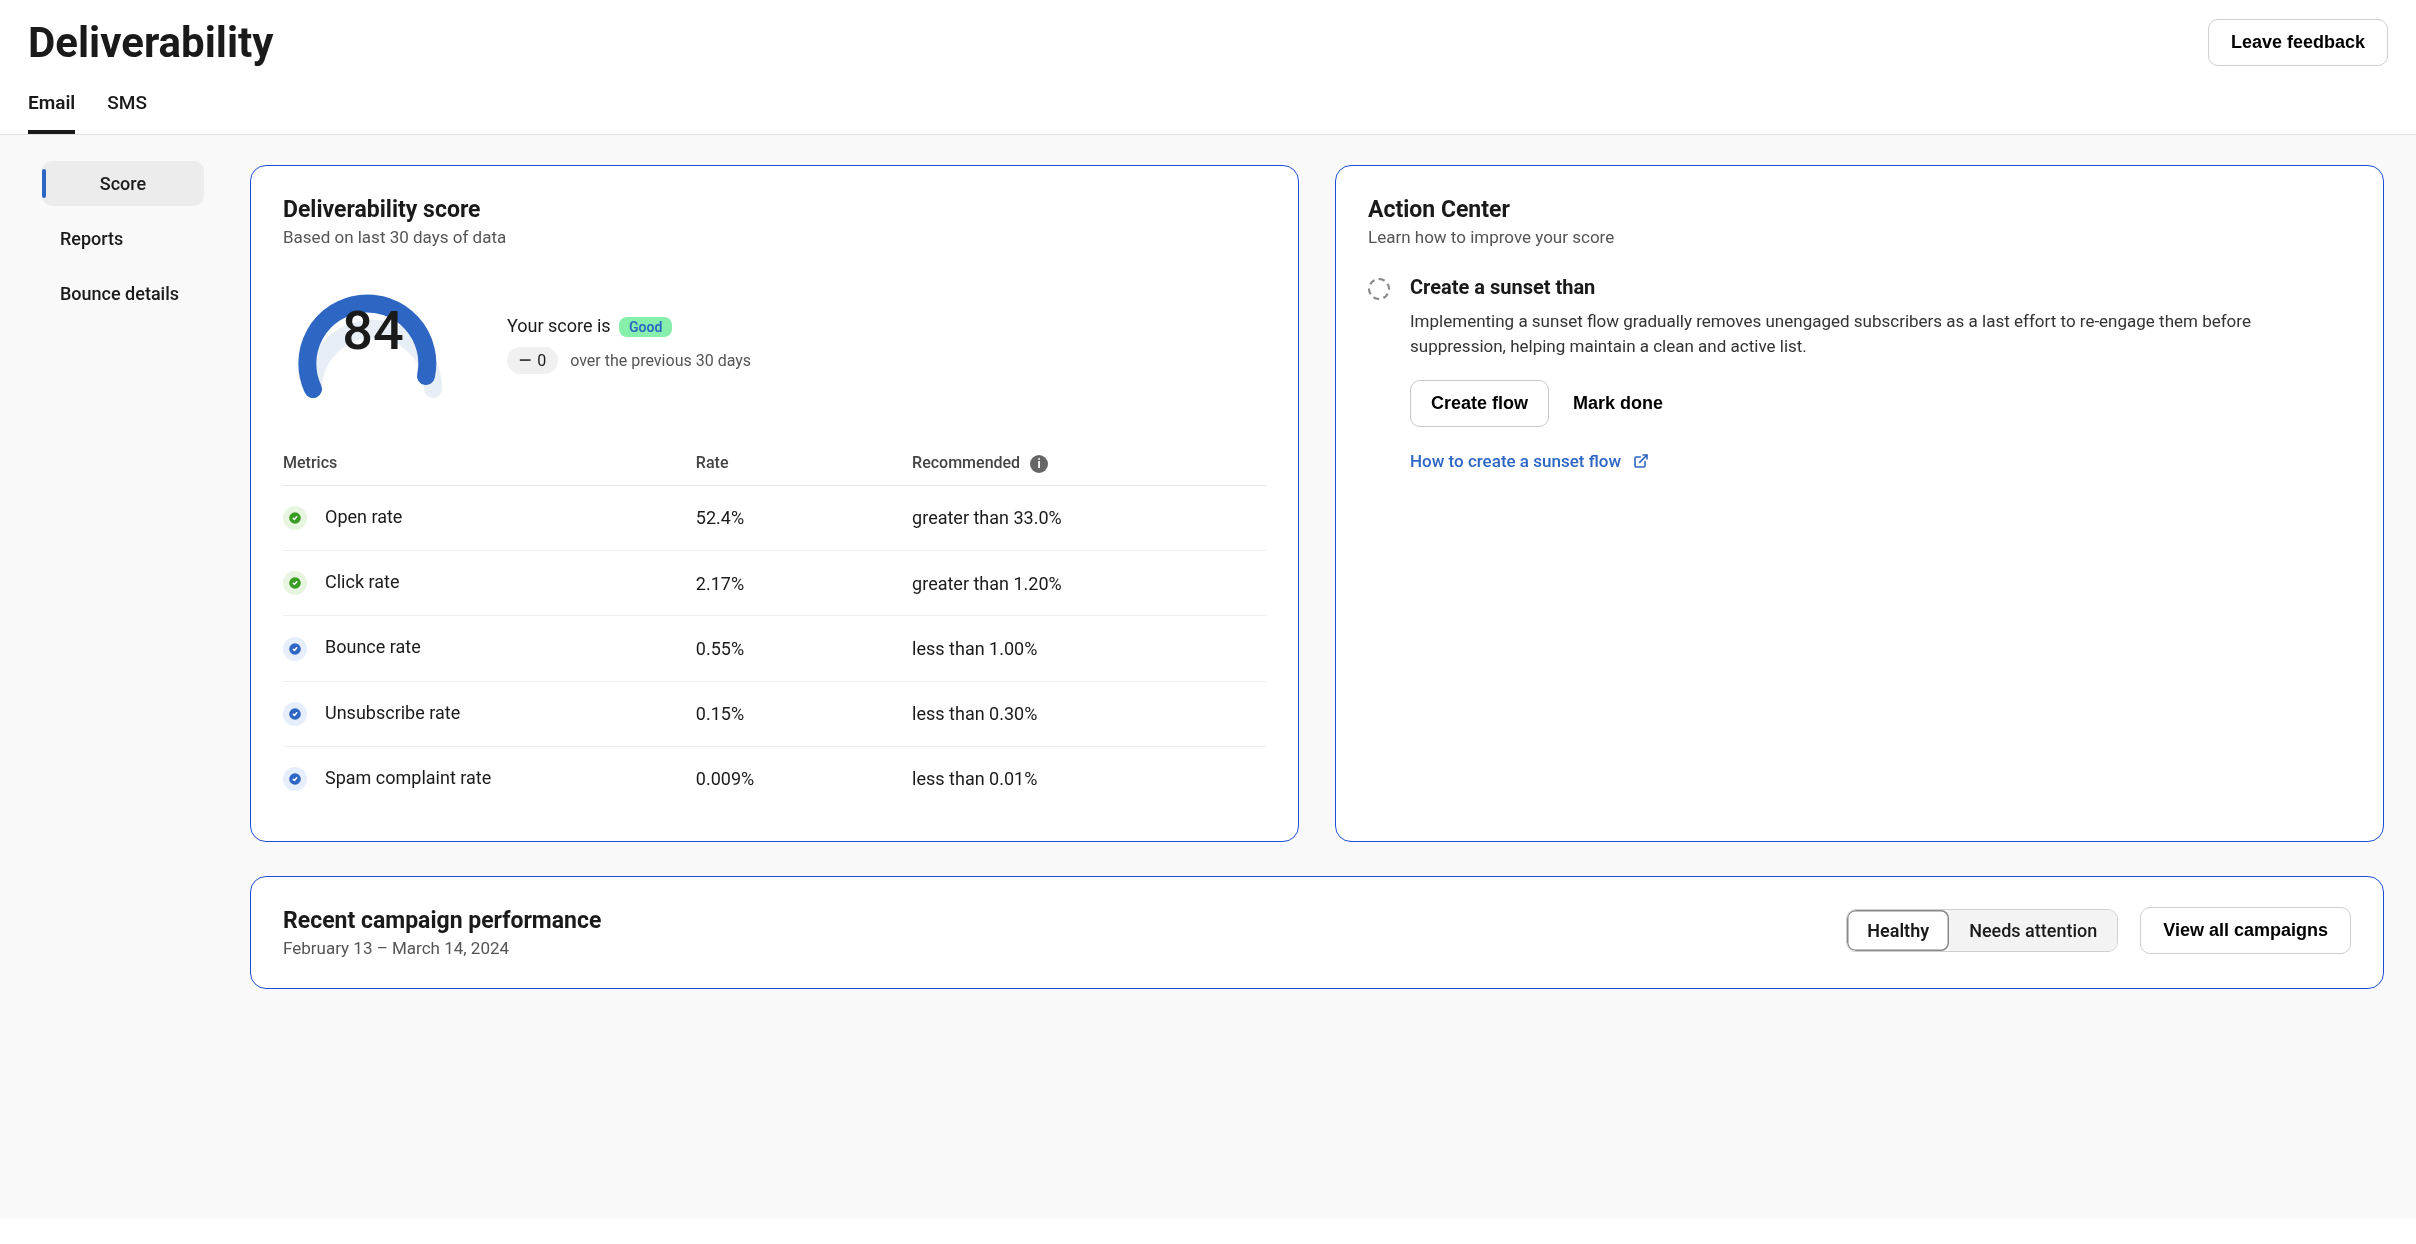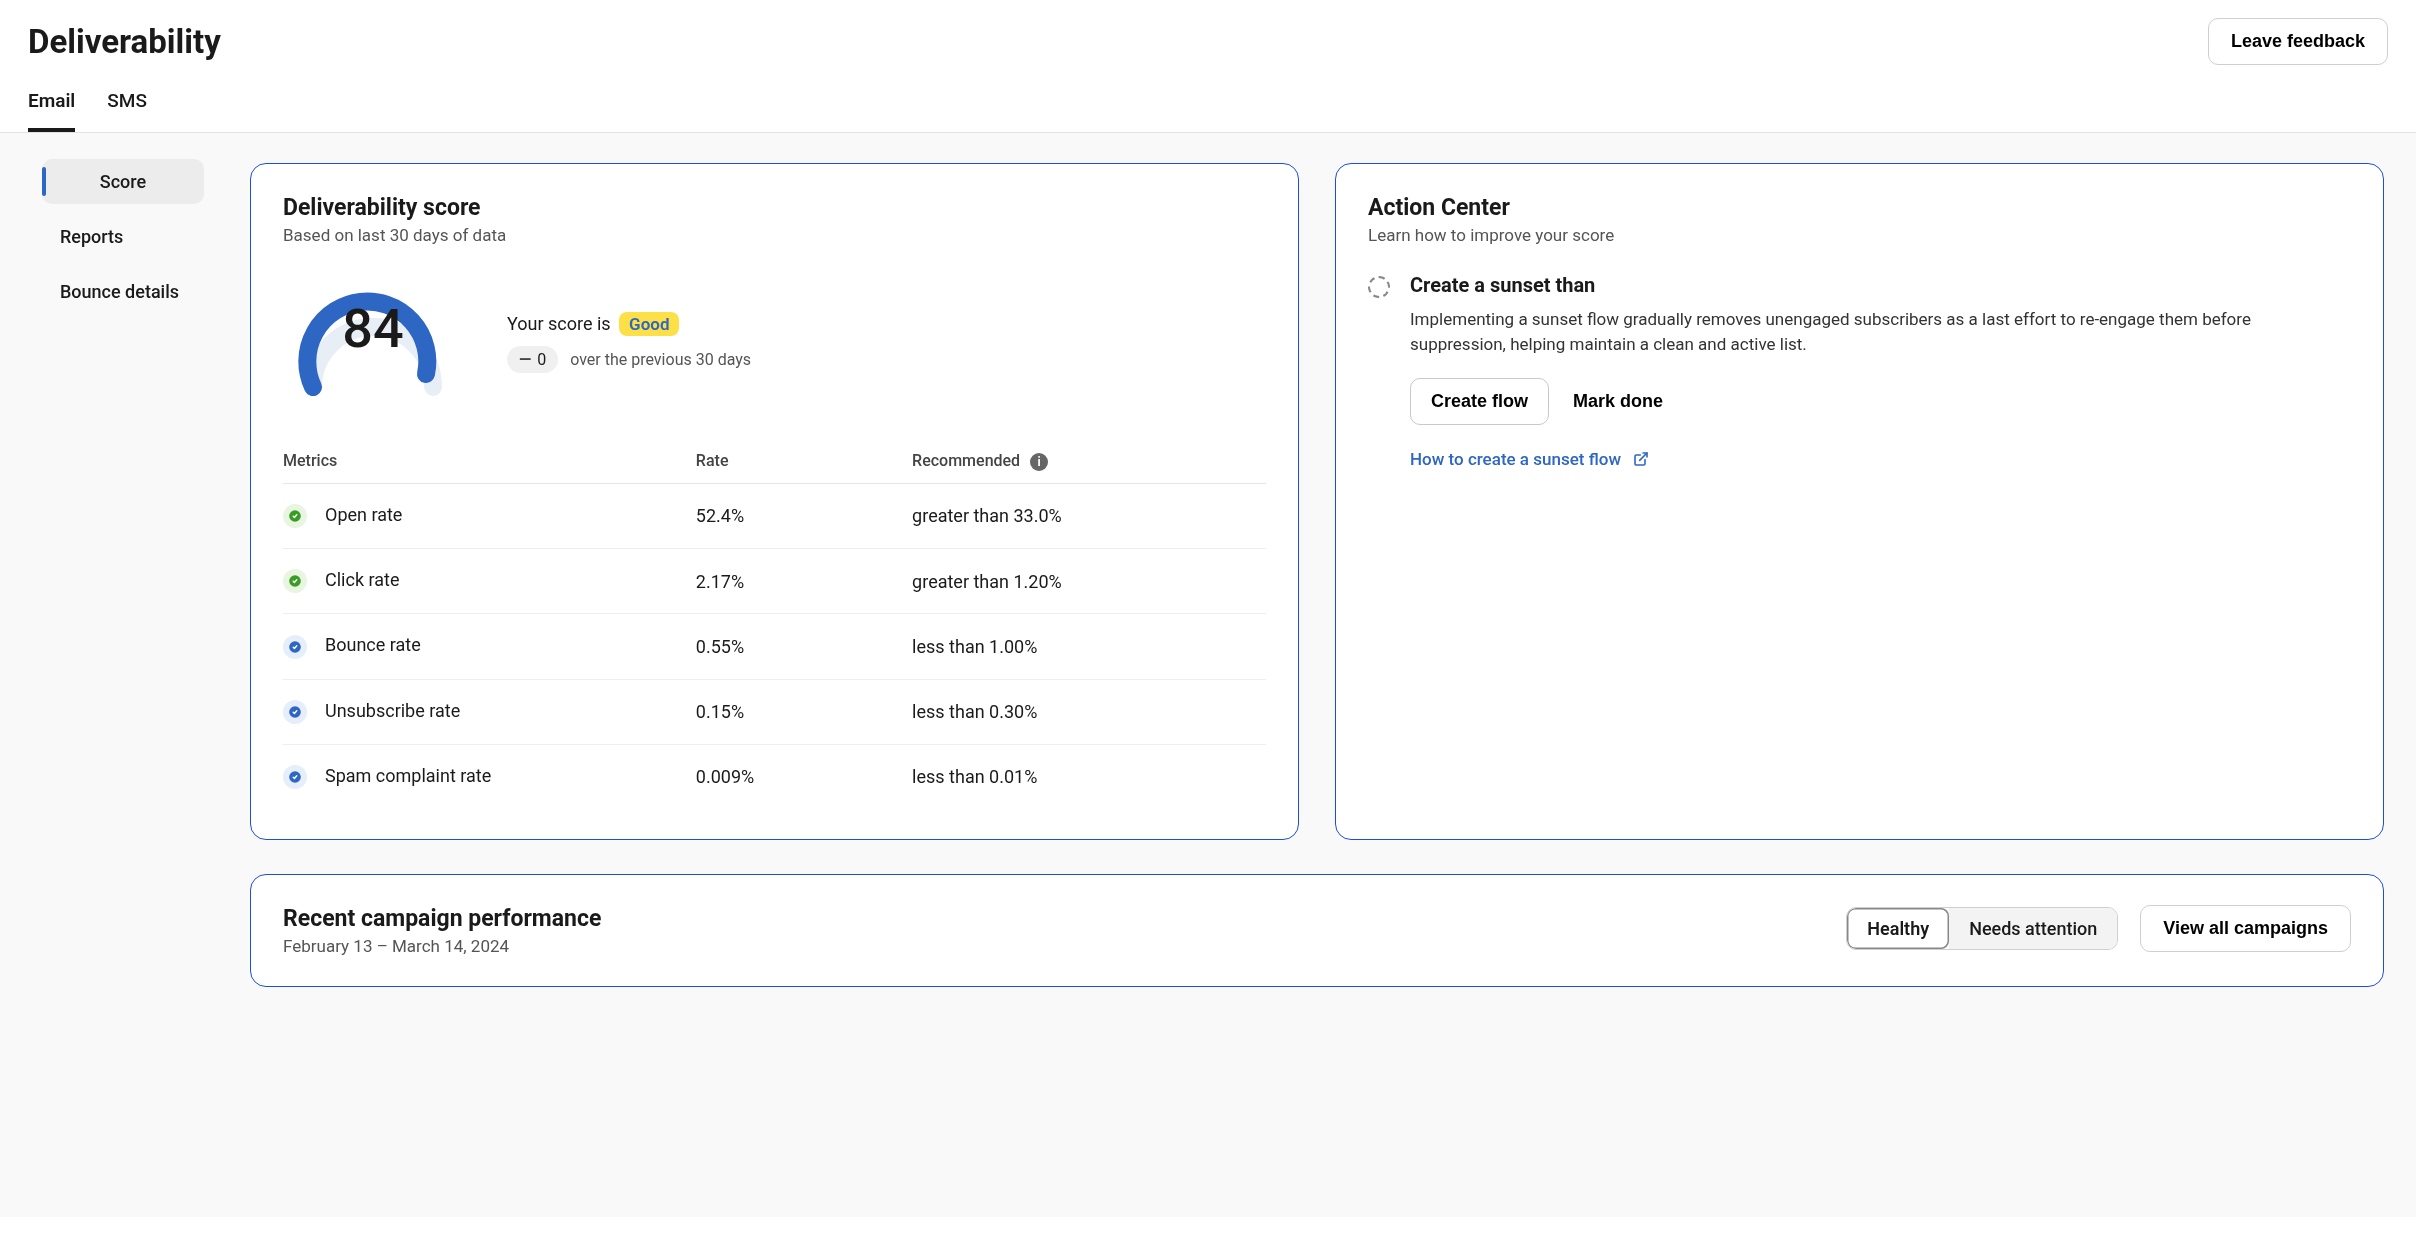--- a/index.html
+++ b/index.html
@@ -9,21 +9,21 @@
       color: #1a1a1a;
       font-size: 16px;
     }
     .header {
       display: flex;
       justify-content: space-between;
       align-items: center;
       padding: 18px 28px 0 28px;
     }
     .page-title {
-      font-size: 33px;
+      font-size: 42px;
       font-weight: 700;
     }
     .btn-outline {
       background: #fff;
       border: 1.5px solid #cfcfcf;
       border-radius: 10px;
       padding: 12px 22px;
       font-size: 18px;
       font-weight: 600;
       cursor: pointer;
@@ -91,22 +91,22 @@
     .card .subtitle { font-size: 17px; color: #555; }
     .score-row { display: flex; align-items: center; gap: 44px; margin-top: 22px; }
     .gauge-wrap { position: relative; width: 180px; height: 150px; }
     .gauge-wrap svg { position: absolute; left: 0; top: 0; }
     .gauge-num {
       position: absolute; left: 0; top: 30px; width: 180px;
       text-align: center; font-size: 54px; font-weight: 500;
     }
     .score-text { font-size: 18px; }
     .badge-good {
-      display: inline-block; color: #2d66c3; background: #fde047;
-      font-weight: 600; padding: 2px 10px; border-radius: 8px; font-size: 17px;
+      display: inline-block; color: #2d66c3; background: #86efac;
+      font-weight: 600; padding: 2px 10px; border-radius: 8px; font-size: 14px;
       margin-left: 4px;
     }
     .delta-row { display: flex; align-items: center; gap: 12px; margin-top: 10px; }
     .delta-pill {
       background: #f0f0f0; border-radius: 16px; padding: 4px 12px;
       font-size: 16px; display: flex; align-items: center; gap: 6px;
     }
     .delta-dash { font-weight: 700; color: #444; }
     table.metrics { width: 100%; border-collapse: collapse; margin-top: 22px; }
     table.metrics th {

